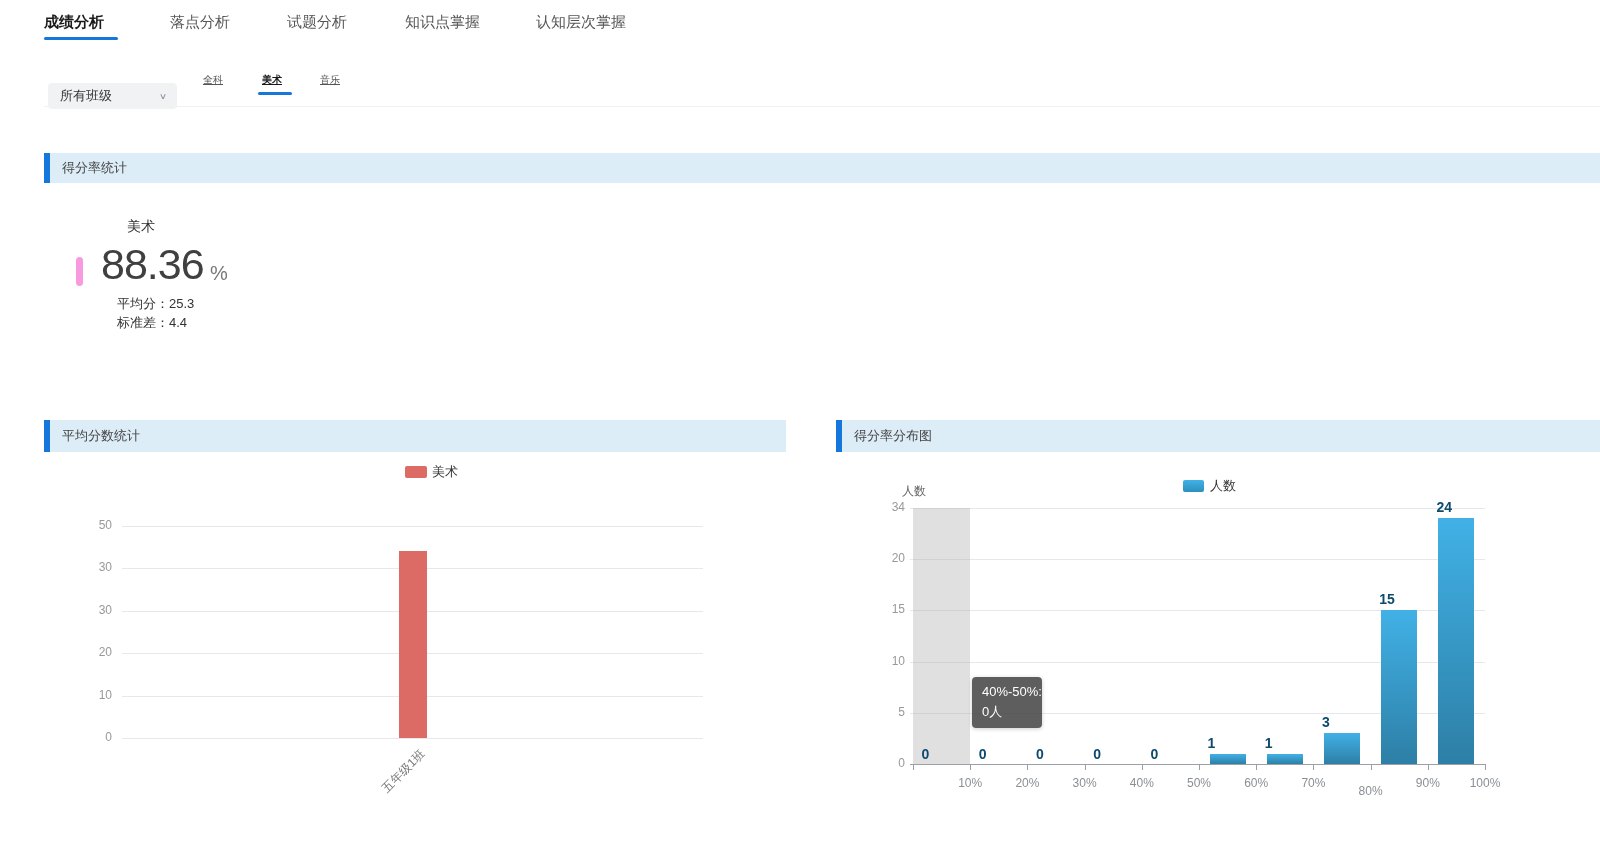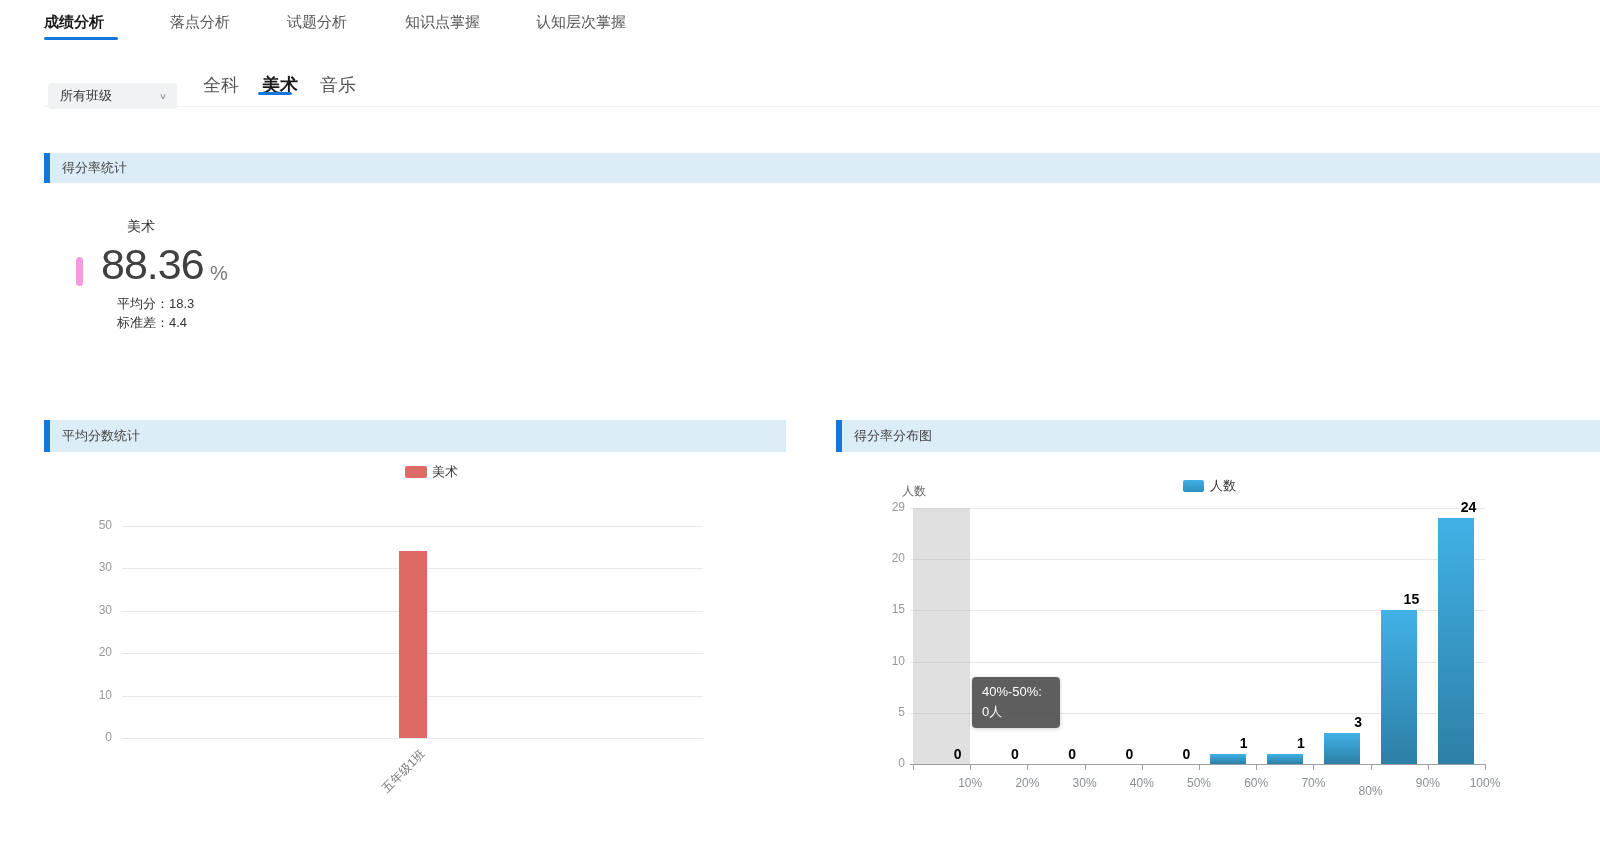--- a/index.html
+++ b/index.html
@@ -9,21 +9,21 @@
   
   .nav-tab{position:absolute;top:13px;font-size:15px;color:#555;cursor:pointer;white-space:nowrap;}
   .nav-tab.active{color:#1a1a1a;font-weight:bold;}
   .nav-underline{position:absolute;top:37px;height:3px;border-radius:2px;background:#1577dc;}
   
   .dropdown{position:absolute;left:48px;top:67px;width:129px;height:26px;background:#f1f2f4;
             border-radius:4px;display:flex;align-items:center;justify-content:space-between;
             padding:0 10px 0 12px;box-sizing:border-box;cursor:pointer;margin-top:16px;}
   .dropdown .dd-text{font-size:13px;color:#333;}
   .dropdown .dd-caret{font-size:11px;color:#909399;transform:scaleY(.75);}
-  .sub-tab{position:absolute;top:73px;font-size:18px;color:#555;cursor:pointer;white-space:nowrap;}
+  .sub-tab{position:absolute;top:73px;font-size:10px;color:#555;cursor:pointer;white-space:nowrap;text-decoration:underline;}
   .sub-tab.active{color:#1a1a1a;font-weight:bold;}
   .sub-underline{position:absolute;top:92px;height:3px;border-radius:2px;background:#1577dc;}
   .divider{position:absolute;left:44px;top:106px;width:1556px;height:1px;background:#f0f1f3;}
   
   .strip{position:absolute;background:#ddedf7;display:flex;align-items:center;}
   .strip .accent{width:6px;height:100%;background:#1577dc;flex:none;}
   .strip .strip-title{font-size:13px;color:#444;margin-left:12px;white-space:nowrap;}
   
   .stat-subject{position:absolute;left:127px;top:218px;font-size:14px;color:#333;}
   .pink-bar{position:absolute;left:76px;top:257px;width:7px;height:29px;border-radius:3.5px;background:#f89ae0;}
@@ -32,31 +32,31 @@
   .stat-line1{position:absolute;left:117px;top:295px;font-size:13px;color:#333;}
   .stat-line2{position:absolute;left:117px;top:314px;font-size:13px;color:#333;}
   
   .gridline{position:absolute;height:1px;background:#e6e9ec;}
   .axis-base{position:absolute;height:1px;background:#9aa0a6;}
   .ytick-label{position:absolute;width:50px;text-align:right;font-size:12px;color:#999;}
   .xtick-label{position:absolute;width:60px;text-align:center;font-size:12px;color:#8a8f94;}
   .xtick-mark{position:absolute;width:1px;height:6px;background:#9aa0a6;}
   .bar-red{position:absolute;background:#dc6b66;}
   .bar-blue{position:absolute;background:linear-gradient(180deg,#41b1e6 0%,#2d7fa6 100%);}
-  .val-label{position:absolute;width:40px;text-align:right;font-size:14px;font-weight:bold;color:#000000;}
+  .val-label{position:absolute;width:40px;text-align:left;font-size:14px;font-weight:bold;color:#0c4a6e;}
   .band{position:absolute;background:rgba(160,160,160,0.32);}
   .rot-label{position:absolute;width:84px;text-align:right;font-size:12px;color:#777;
              transform:rotate(-45deg);transform-origin:100% 0;white-space:nowrap;}
   
   .legend-swatch{position:absolute;border-radius:2px;cursor:pointer;}
   .legend-label{position:absolute;font-size:13px;color:#333;cursor:pointer;white-space:nowrap;}
   .axis-name{position:absolute;font-size:12px;color:#666;}
   
   .tooltip{position:absolute;left:972px;top:677px;background:rgba(66,66,66,0.85);color:#fff;
-           border-radius:4px;padding:5px 18px 6px 10px;font-size:13px;line-height:1.55;white-space:nowrap;
+           border-radius:4px;padding:5px 0 6px 10px;font-size:13px;line-height:1.55;white-space:nowrap;
            box-shadow:0 1px 4px rgba(0,0,0,0.2);}
   
   .slider-track{position:absolute;height:10px;border-radius:5px;background:#d3dde7;cursor:pointer;}
   .slider-handle{position:absolute;width:17px;height:17px;border-radius:50%;background:#bccddb;cursor:ew-resize;}
 </style>
 </head>
 <body>
 
 <div class="page">
 
@@ -78,21 +78,21 @@
   <div class="divider"></div>
 
   <div class="strip" style="left:44px;top:153px;width:1556px;height:30px">
     <div class="accent"></div>
     <span class="strip-title">得分率统计</span>
   </div>
   <span class="stat-subject">美术</span>
   <div class="pink-bar"></div>
   <span class="big-value">88.36</span>
   <span class="big-unit">%</span>
-  <span class="stat-line1">平均分：18.3</span>
+  <span class="stat-line1">平均分：25.3</span>
   <span class="stat-line2">标准差：4.4</span>
 
   <div class="strip" style="left:836px;top:420px;width:764px;height:32px">
     <div class="accent"></div>
     <span class="strip-title">得分率分布图</span>
   </div>
   <div class="strip" style="left:44px;top:420px;width:742px;height:32px">
     <div class="accent"></div>
     <span class="strip-title">平均分数统计</span>
   </div>
@@ -123,21 +123,21 @@
       <div class="ytick-label" style="left: 855px; top: 756px;">0</div>
       <div class="gridline" style="left: 910px; top: 712.8px; width: 575px;"></div>
       <div class="ytick-label" style="left: 855px; top: 704.8px;">5</div>
       <div class="gridline" style="left: 910px; top: 661.6px; width: 575px;"></div>
       <div class="ytick-label" style="left: 855px; top: 653.6px;">10</div>
       <div class="gridline" style="left: 910px; top: 610.4px; width: 575px;"></div>
       <div class="ytick-label" style="left: 855px; top: 602.4px;">15</div>
       <div class="gridline" style="left: 910px; top: 559.2px; width: 575px;"></div>
       <div class="ytick-label" style="left: 855px; top: 551.2px;">20</div>
       <div class="gridline" style="left: 910px; top: 508px; width: 575px;"></div>
-      <div class="ytick-label" style="left: 855px; top: 500px;">29</div>
+      <div class="ytick-label" style="left: 855px; top: 500px;">34</div>
       <div class="band" style="left: 913px; top: 508px; width: 57.2px; height: 256px;"></div>
       <div class="xtick-mark" style="left: 913px; top: 764px;"></div>
       <div class="xtick-mark" style="left: 970.2px; top: 764px;"></div>
       <div class="xtick-label" style="left: 940.2px; top: 776px;">10%</div>
       <div class="xtick-mark" style="left: 1027.4px; top: 764px;"></div>
       <div class="xtick-label" style="left: 997.4px; top: 776px;">20%</div>
       <div class="xtick-mark" style="left: 1084.6px; top: 764px;"></div>
       <div class="xtick-label" style="left: 1054.6px; top: 776px;">30%</div>
       <div class="xtick-mark" style="left: 1141.8px; top: 764px;"></div>
       <div class="xtick-label" style="left: 1111.8px; top: 776px;">40%</div>

